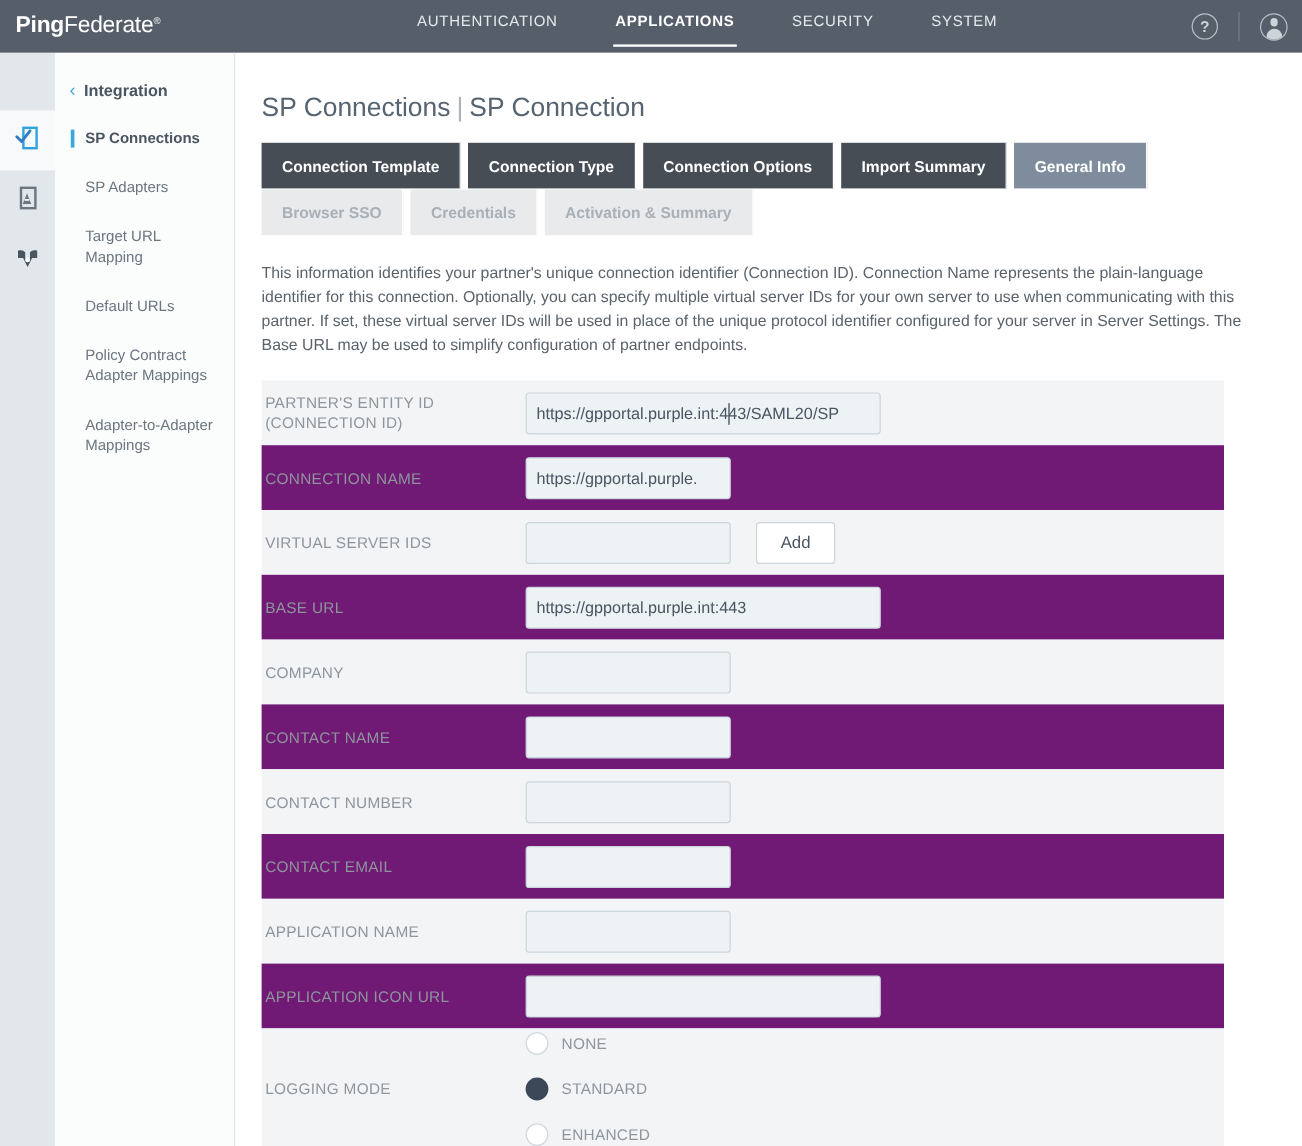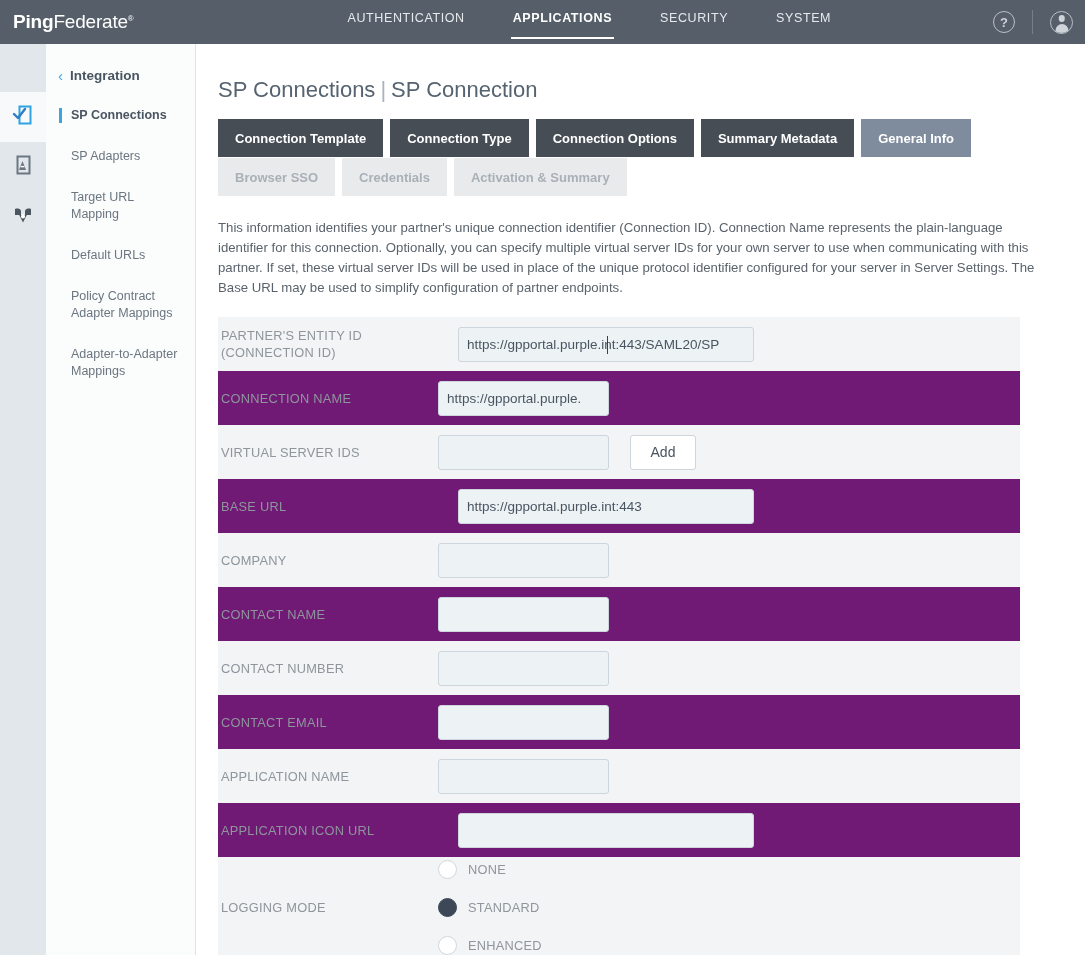--- a/index.html
+++ b/index.html
@@ -205,21 +205,21 @@
     height: 35px;
     background: #edf2f4;
     border: 1px solid #ccd6dc;
     border-radius: 3px;
     padding: 0 8px;
     font-size: 13.5px;
     color: #4a5562;
     font-family: "Liberation Sans", sans-serif;
     outline: none;
   }
-  input.txt.w-wide { width: 296px; margin-left: 20px; }
+  input.txt.w-wide { width: 296px; }
   input.txt.w-mid  { width: 171px; }
   .caretbox { position: relative; }
   .caretbox .caret {
     position: absolute;
     left: 169px; top: 9px;
     width: 1px; height: 18px;
     background: #33404d;
   }
   .addbtn {
     margin-left: 21px;
@@ -337,21 +337,21 @@
 <main class="main">
 
   <h1 class="page-title">
     <span>SP Connections</span><span class="sep">|</span><span>SP Connection</span>
   </h1>
 
   <div class="tabrow">
     <div class="tab">Connection Template</div>
     <div class="tab">Connection Type</div>
     <div class="tab">Connection Options</div>
-    <div class="tab">Summary Metadata</div>
+    <div class="tab">Import Summary</div>
     <div class="tab active">General Info</div>
   </div>
 
   <div class="tabrow second">
     <div class="tab disabled">Browser SSO</div>
     <div class="tab disabled">Credentials</div>
     <div class="tab disabled">Activation &amp; Summary</div>
   </div>
 
   <p class="desc">This information identifies your partner's unique connection identifier (Connection ID). Connection Name represents the plain-language identifier for this connection. Optionally, you can specify multiple virtual server IDs for your own server to use when communicating with this partner. If set, these virtual server IDs will be used in place of the unique protocol identifier configured for your server in Server Settings. The Base URL may be used to simplify configuration of partner endpoints.</p>

